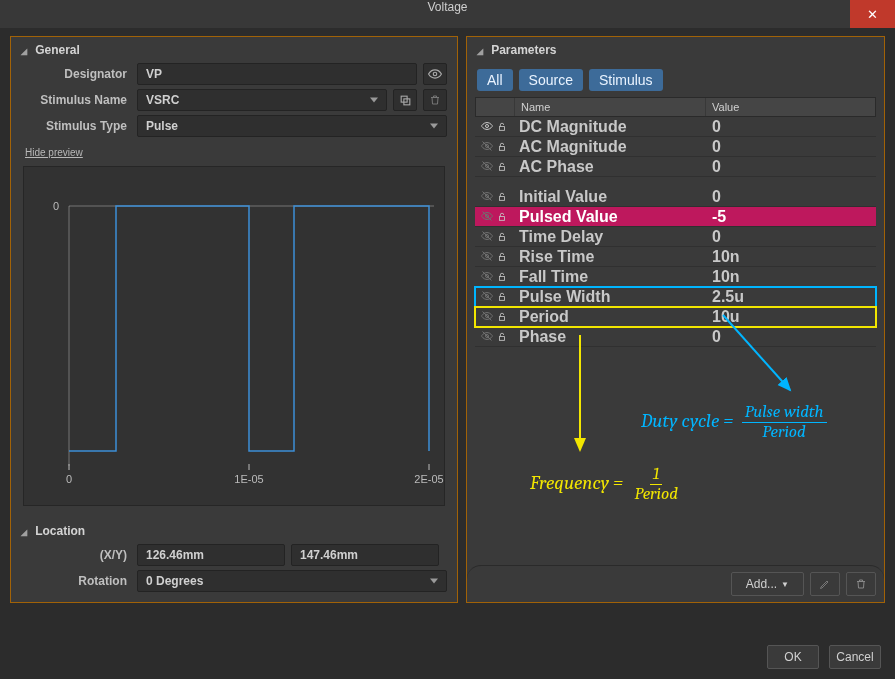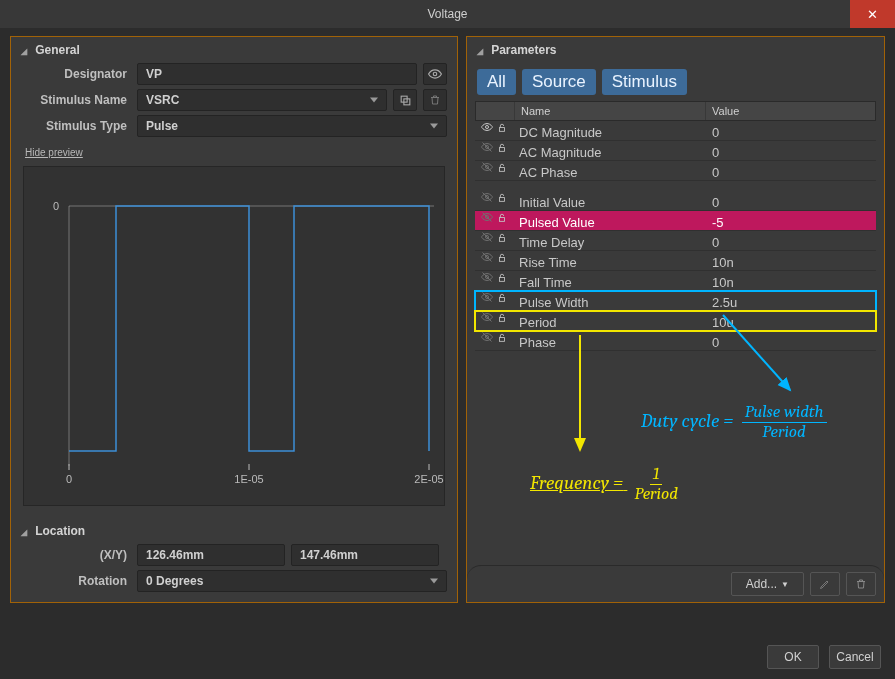--- a/index.html
+++ b/index.html
@@ -10,21 +10,21 @@
     color: #c8c8c8;
     width: 895px;
     height: 679px;
     overflow: hidden;
     position: relative;
   }
   .titlebar {
     height: 28px;
     background: #383838;
     display: flex;
-    align-items: center;
+    align-items: flex-start;
     justify-content: center;
     position: relative;
   }
   .titlebar .title { color: #cfcfcf; }
   .titlebar .close {
     position: absolute; right: 0; top: 0;
     width: 45px; height: 28px;
     background: #c0392b;
     color: #fff;
     display: flex; align-items: center; justify-content: center;
@@ -113,59 +113,60 @@
 
   .loc-row .input { width: 148px; flex: none; }
 
   
   .chips { display: flex; gap: 6px; padding: 8px 10px 6px 10px; }
   .chip {
     background: #3d6b99;
     color: #e9f3ff;
     padding: 3px 10px;
     border-radius: 3px;
-    font-size: 17px;
+    font-size: 14px;
   }
   .grid-header {
     display: flex;
     background: #454545;
     color: #d0d0d0;
     font-size: 11px;
     margin: 0 8px;
     border: 1px solid #2a2a2a;
   }
   .grid-header .col-icons { width: 38px; }
   .grid-header .col-name { flex: 1; padding: 3px 6px; border-left:1px solid #383838;}
   .grid-header .col-value { width: 170px; padding: 3px 6px; border-left:1px solid #383838;}
   .grid-body { margin: 0 8px; }
   .grow { flex: 1; padding: 4px 6px; }
   .gvalue { width: 170px; padding: 4px 6px; }
   .grid-row {
     display: flex;
-    align-items: flex-start;
+    align-items: center;
     height: 20px;
     color: #c8c8c8;
-    font-size: 13px;
+    font-size: 16px;
     border-bottom: 1px solid #303030;
     position: relative;
+    font-weight: bold;
   }
   .grid-row.gap { height: 10px; border-bottom:none; }
   .grid-row .icons { width: 38px; display:flex; gap:4px; justify-content:center; color:#c8c8c8; }
   .grid-row.selected { background: #be185d; color:#fff; }
   .hl-cyan { outline: 2px solid #00b5ff; outline-offset:-1px; }
   .hl-yellow { outline: 2px solid #f2e600; outline-offset:-1px; }
   .anno-text {
     position: absolute;
     font-family: Cambria, Georgia, serif;
     font-style: italic;
     font-size: 19px;
     white-space: nowrap;
   }
   .anno-cyan { color: #00b5ff; }
-  .anno-yellow { color: #f2e600; text-decoration: underline; }
+  .anno-yellow { color: #f2e600; }
   .frac {
     display: inline-flex; flex-direction: column; align-items: center;
     vertical-align: middle;
     margin-left: 4px;
     line-height: 1.1;
     font-size: 17px;
   }
   .frac .num { border-bottom: 1.3px solid currentColor; padding: 0 3px; }
   .frac .den { padding: 0 3px; }
 

